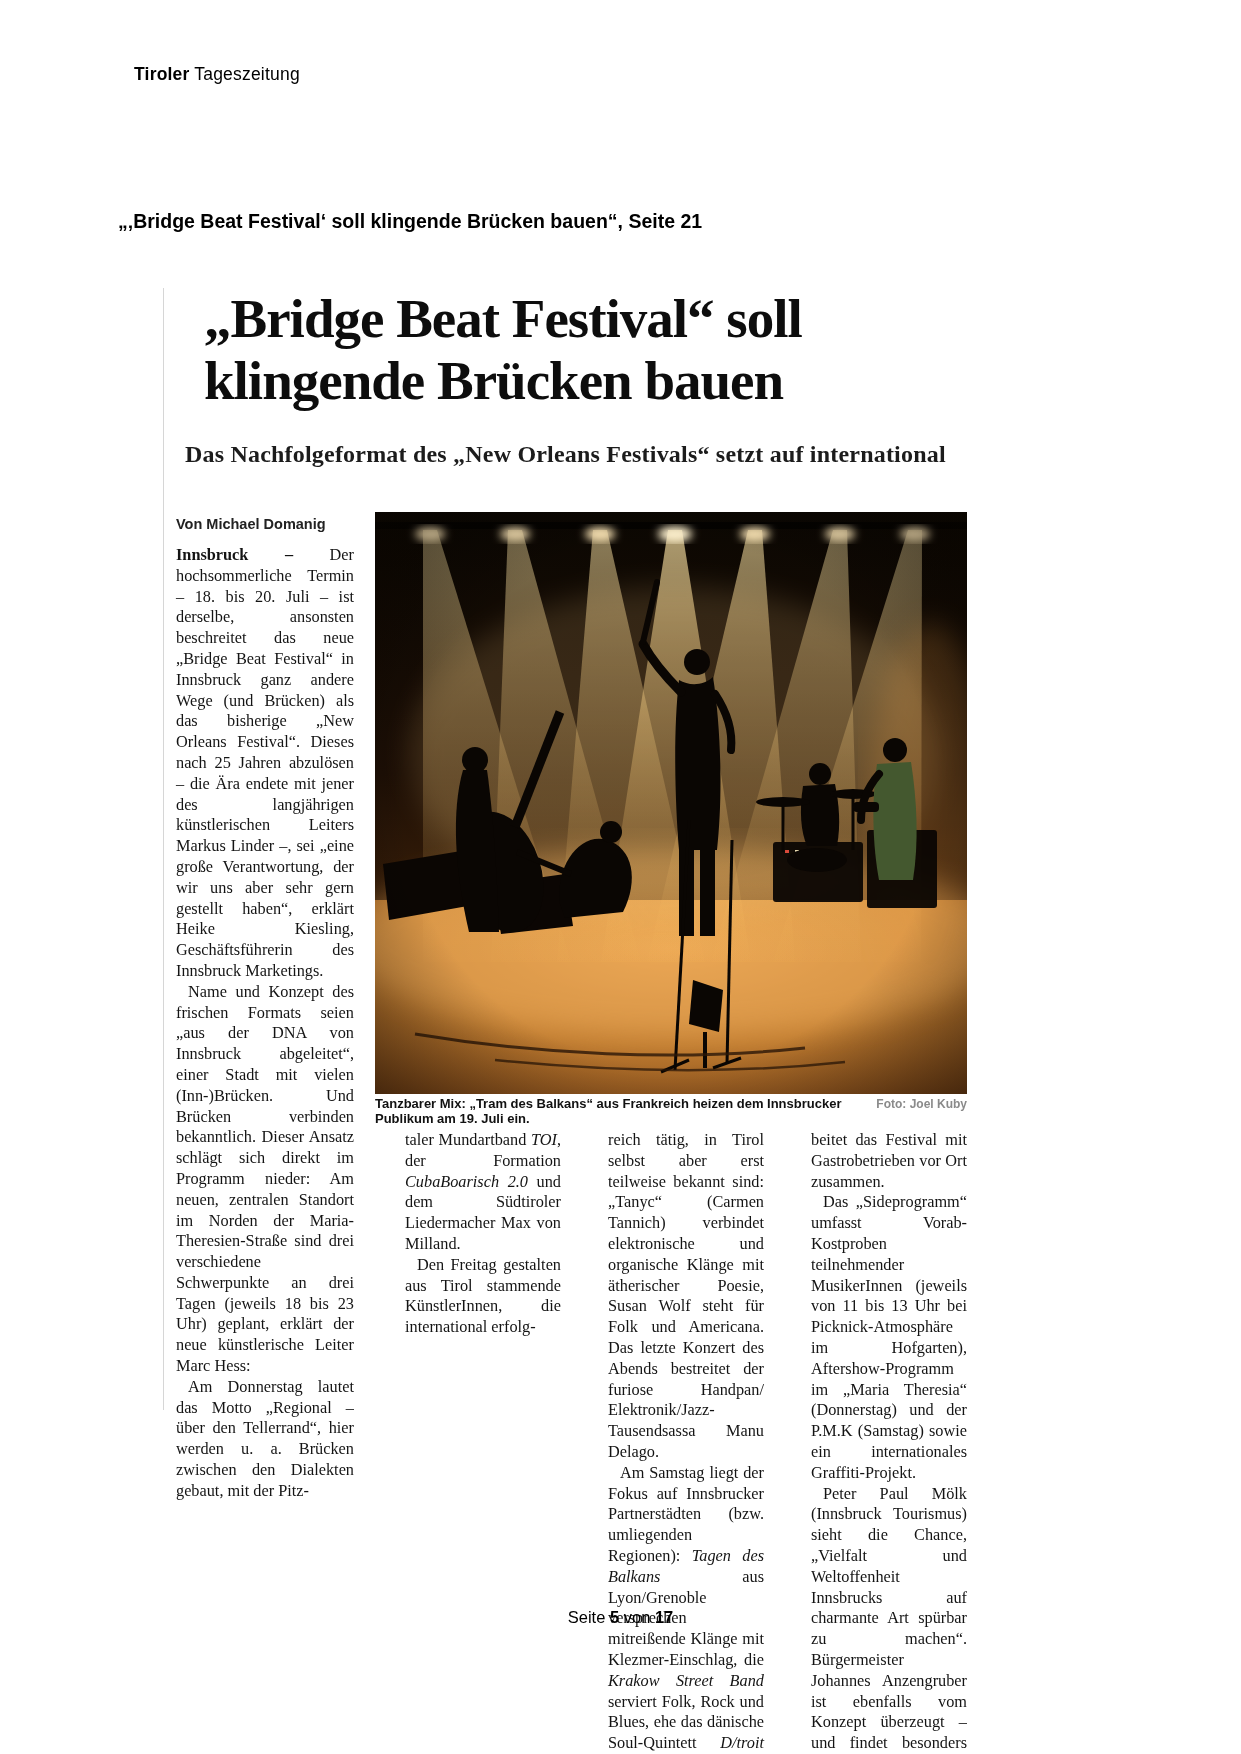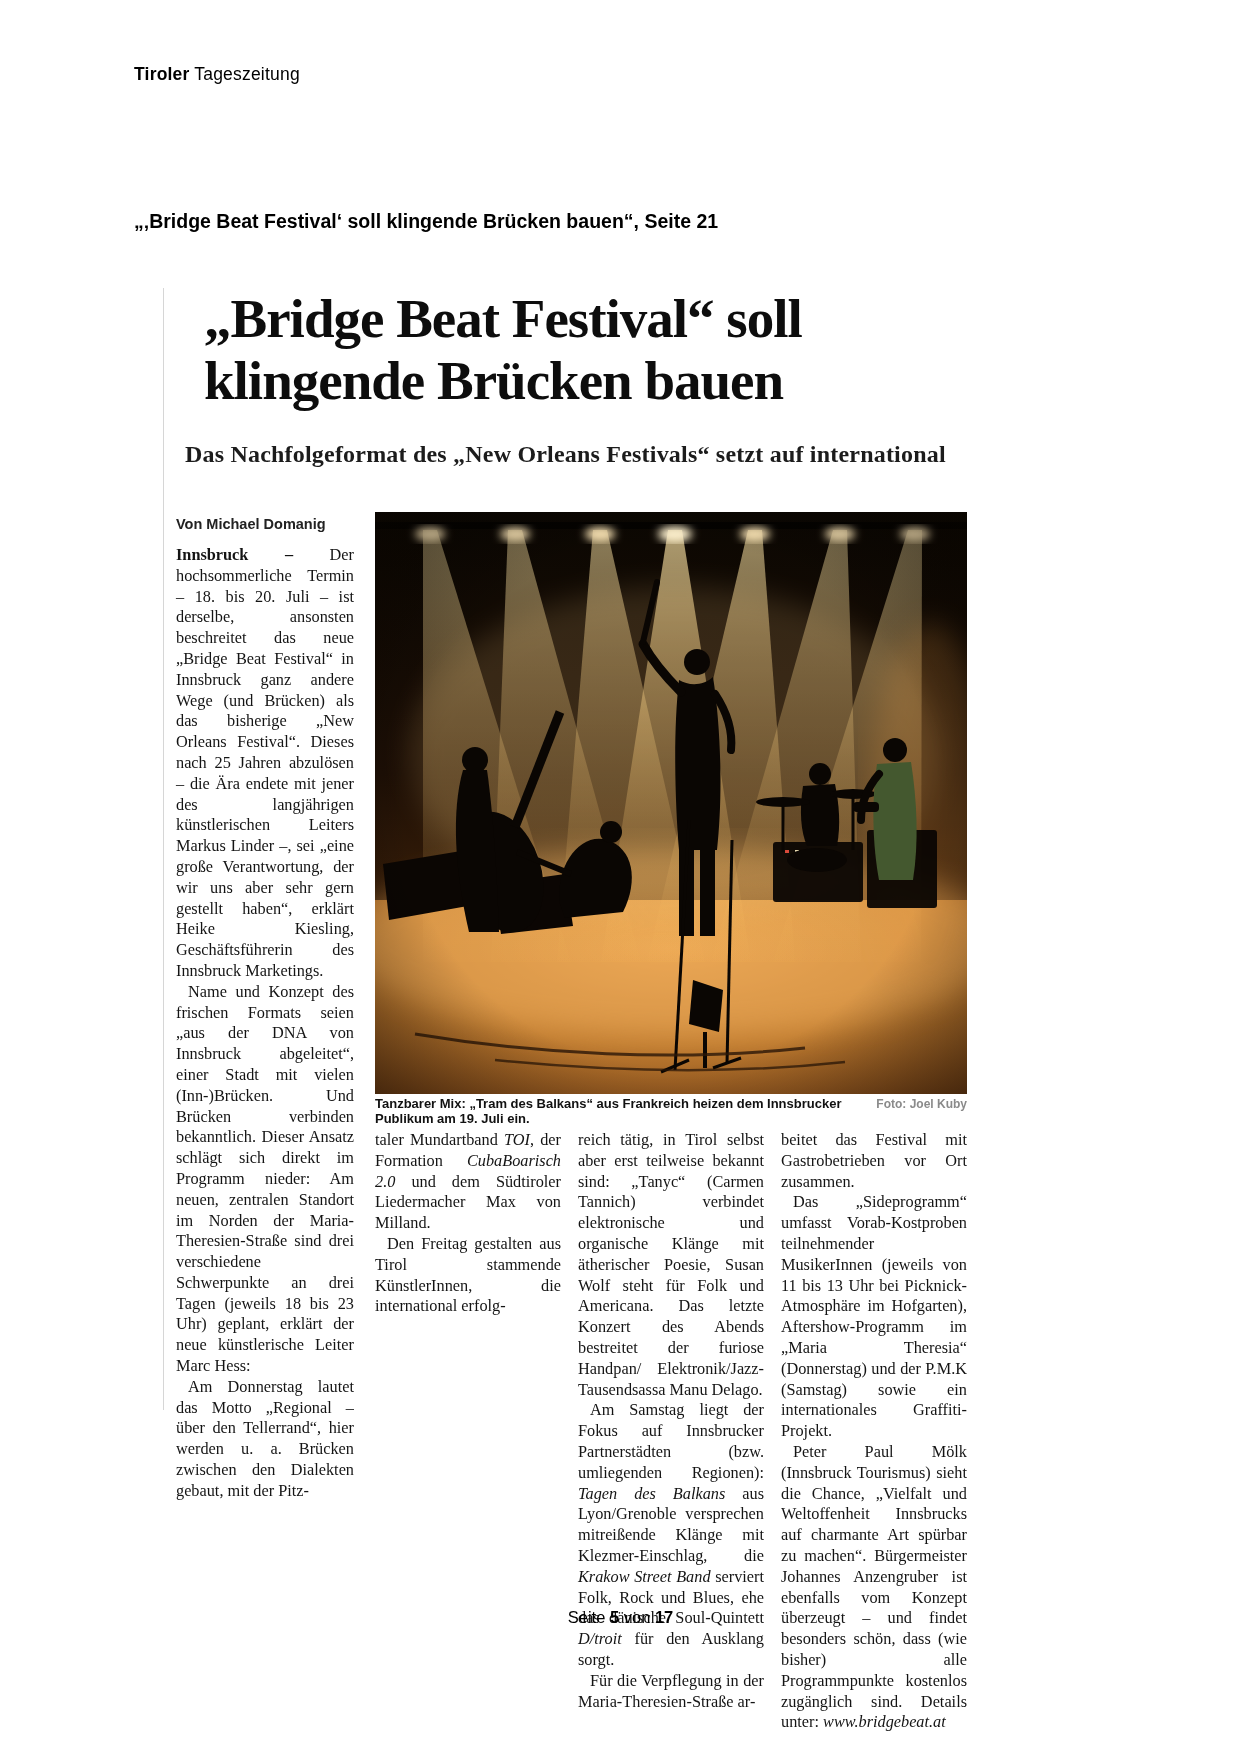--- a/index.html
+++ b/index.html
@@ -8,21 +8,21 @@
     width:1241px;height:1754px;
     background:#ffffff;
     font-family:"Liberation Sans",sans-serif;
     color:#111;
     overflow:hidden;
   }
   
   .masthead{position:absolute;left:134px;top:64px;font-size:17.5px;letter-spacing:.2px;color:#000;}
   .masthead .brand-bold{font-weight:bold;}
   
-  .toc-headline{position:absolute;left:134px;top:210px;font-size:19.5px;font-weight:bold;color:#000;}
+  .toc-headline{position:absolute;left:118px;top:210px;font-size:19.5px;font-weight:bold;color:#000;}
   
   .article{
     position:absolute;left:163px;top:288px;width:803px;height:1122px;
     border-left:1px solid #d6d6d6;
     font-family:"Liberation Serif",serif;
   }
   .article-headline{
     position:absolute;left:40px;top:0px;width:760px;
     font-family:"Liberation Serif",serif;
     font-weight:700;font-size:55px;line-height:62px;letter-spacing:-1px;color:#0d0d0d;
@@ -45,21 +45,21 @@
     position:absolute;left:211px;top:808px;width:592px;
     display:flex;align-items:baseline;gap:8px;
     font-family:"Liberation Sans",sans-serif;
   }
   .photo-caption{font-weight:bold;font-size:13px;color:#111;flex:1;}
   .photo-credit{font-size:12px;color:#8a8a8a;font-weight:bold;white-space:nowrap;}
   .cols-row{
     position:absolute;left:211px;top:842px;width:592px;
     display:flex;gap:17px;align-items:flex-start;
   }
-  .cols-row .col{flex:1;}
+  .cols-row .col{flex:1;margin-left:30px;}
   
   .page-footer{position:absolute;left:0;top:1608px;width:100%;text-align:center;font-size:16.5px;color:#000;}
 </style>
 </head>
 <body>
 
 <div class="page">
 
   <div class="masthead">
     <span class="brand-bold">Tiroler</span><span> Tageszeitung</span>

